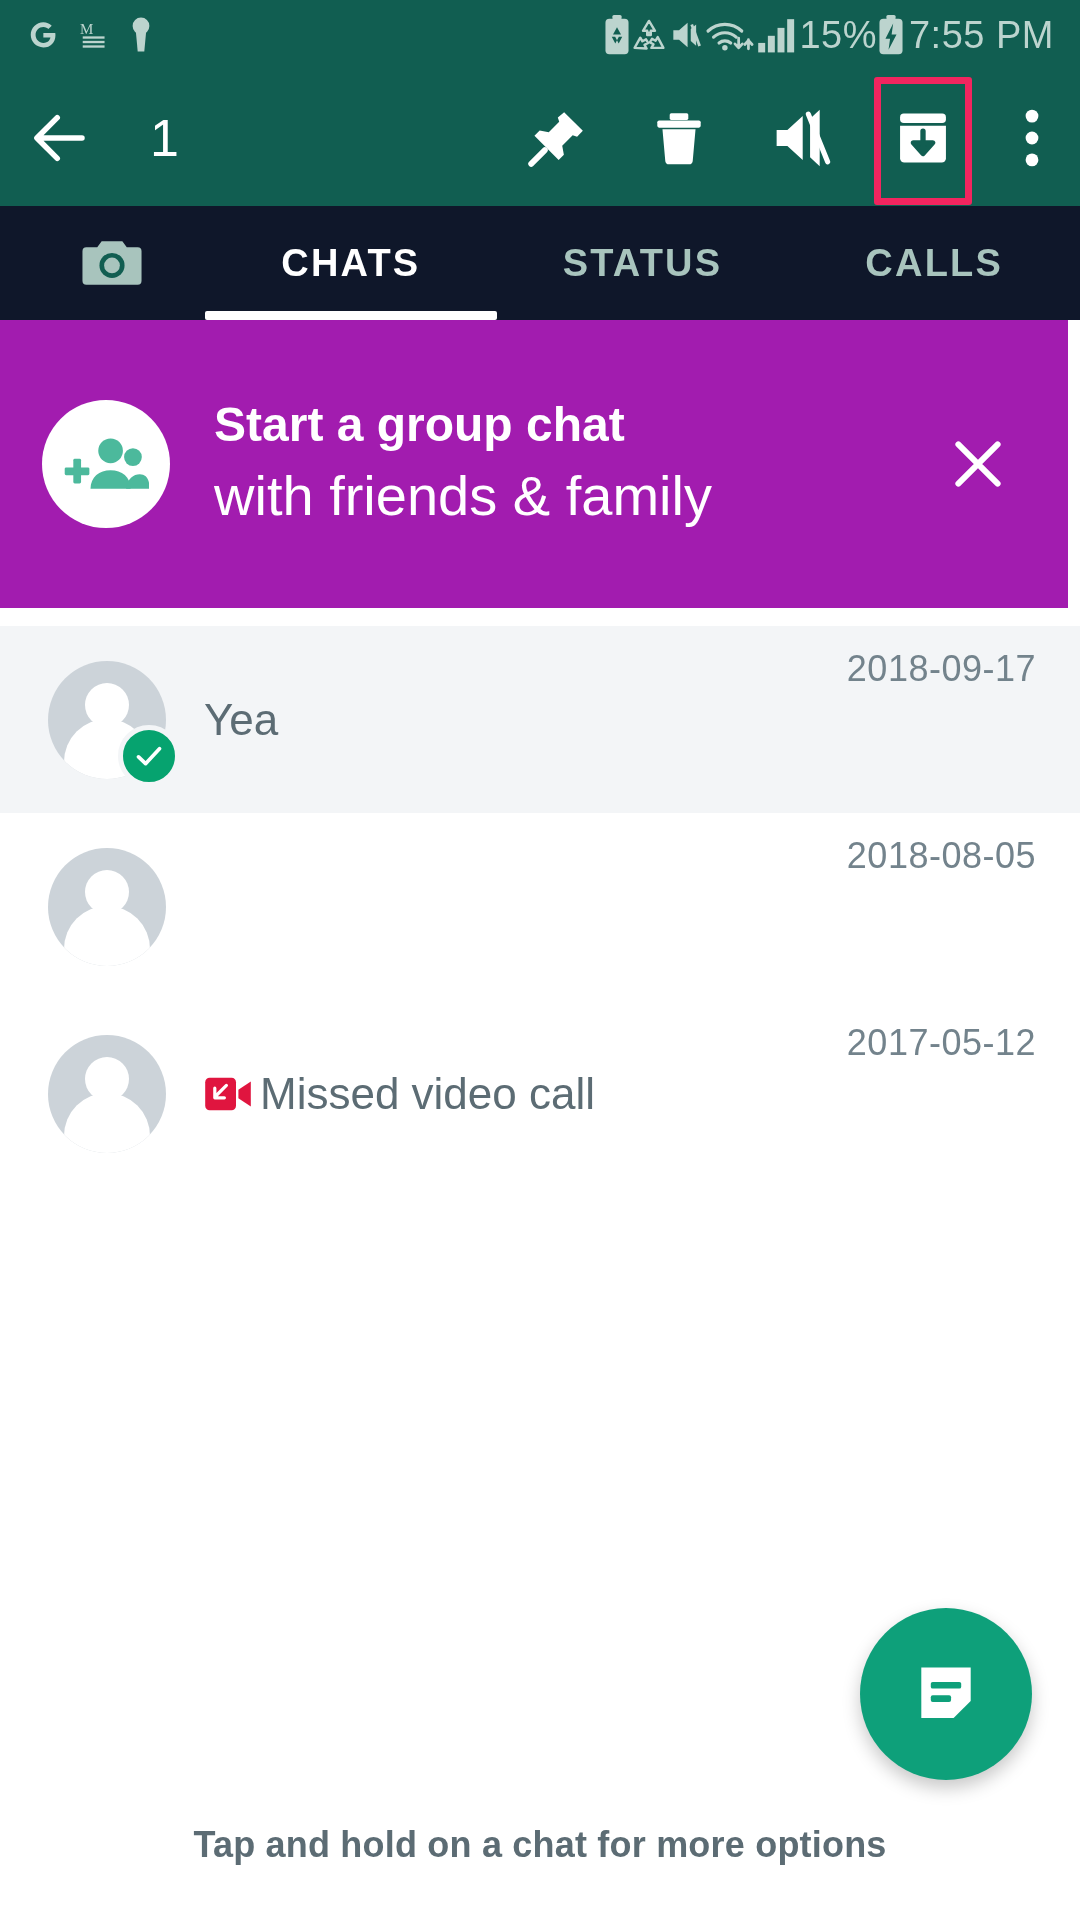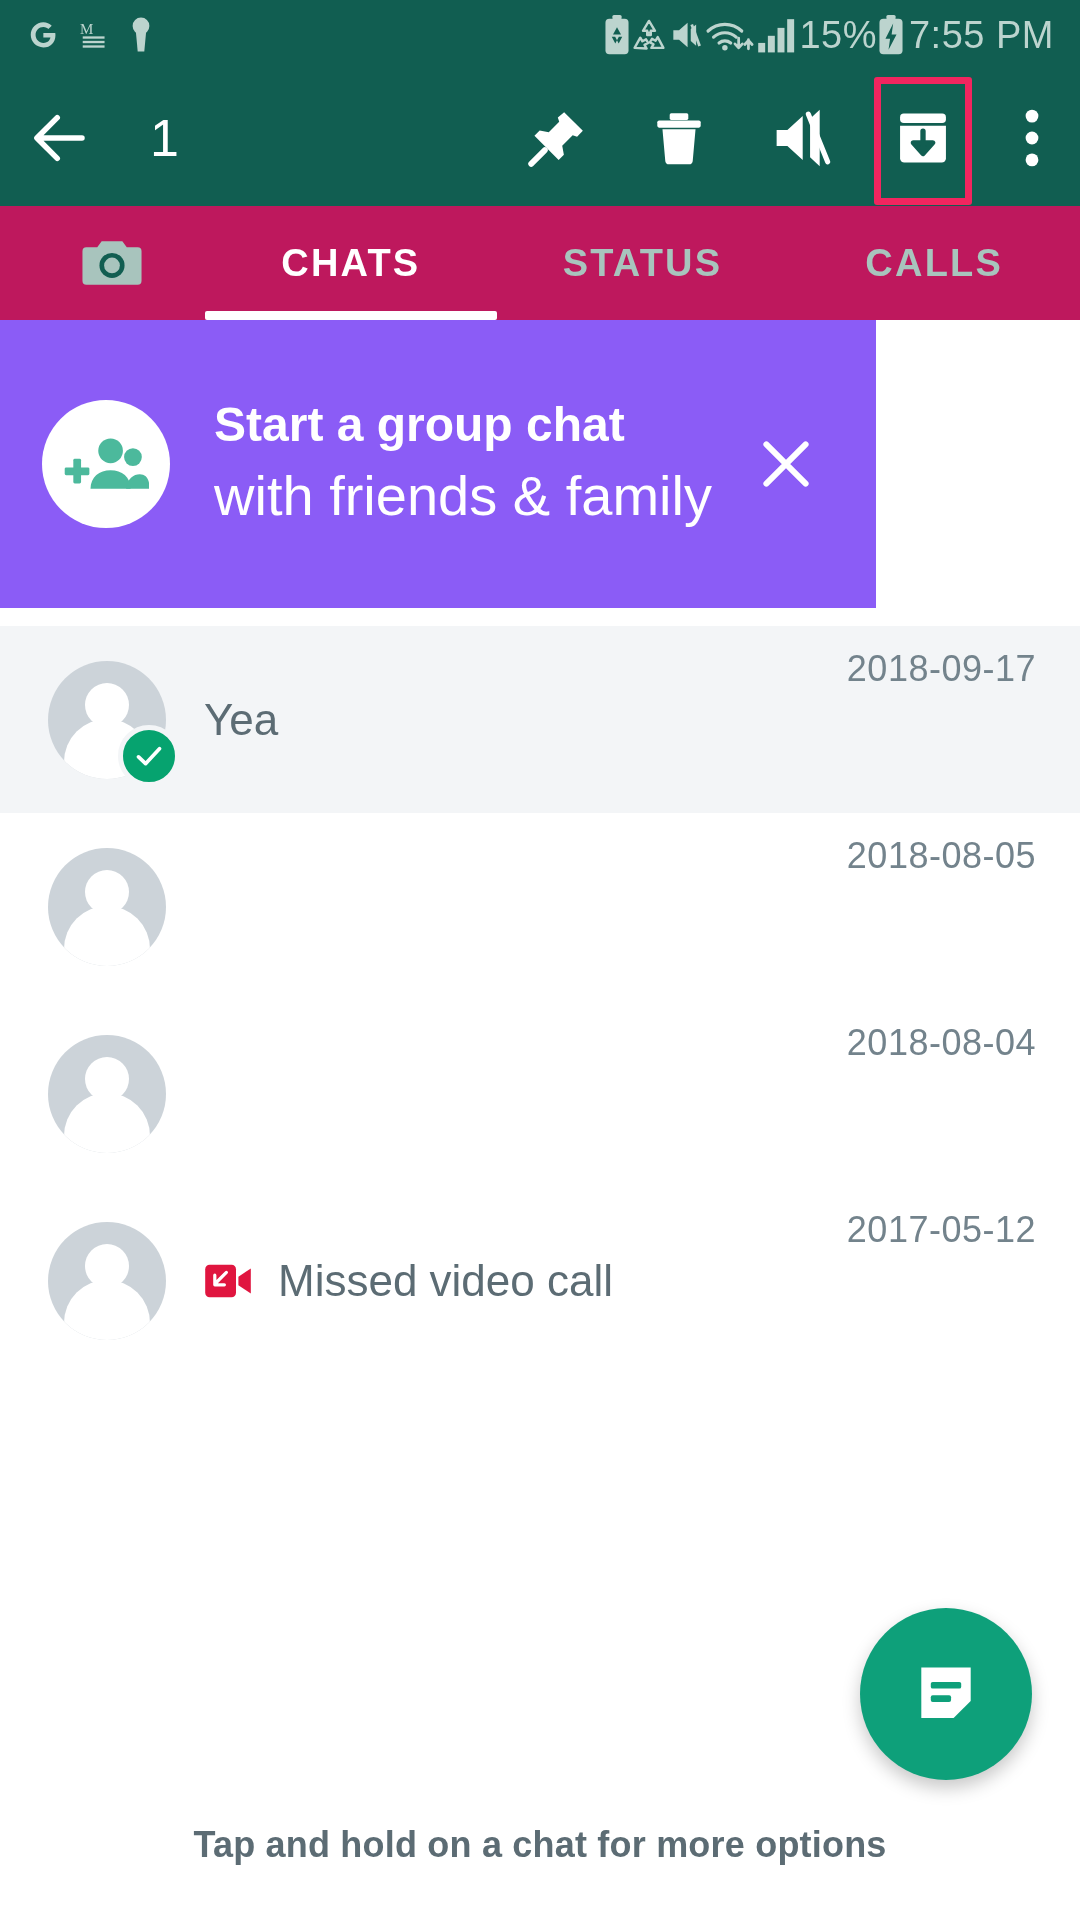--- a/index.html
+++ b/index.html
@@ -47,21 +47,21 @@
   .tb-btn.highlight::after {
     content: ""; position: absolute;
     left: 12px; top: 0px; right: 12px; bottom: -6px;
     border: 7px solid #f2255f; border-radius: 3px;
   }
   .tb-btn.overflow { width: 96px; }
 
   
   .tabs {
     position: absolute; top: 206px; left: 0; width: 1080px; height: 114px;
-    background: #be185d;
+    background: #0f172a;
     display: flex; align-items: center; padding-left: 9px;
   }
   .tab-cam {
     width: 196px; display: flex; align-items: center; justify-content: center;
     padding-left: 10px;
   }
   .tab {
     flex: 1; text-align: center; position: relative;
     height: 114px; display: flex; align-items: center; justify-content: center;
   }
@@ -70,22 +70,22 @@
     color: #a8c4bd;
   }
   .tab.active span { color: #ffffff; }
   .tab-underline {
     position: absolute; bottom: 0; left: 0; width: 100%;
     height: 9px; background: #ffffff; border-radius: 2px;
   }
 
   
   .banner {
-    position: absolute; top: 320px; left: 0; width: 876px; height: 288px;
-    background: #8b5cf6;
+    position: absolute; top: 320px; left: 0; width: 1068px; height: 288px;
+    background: #a21caf;
     display: flex; align-items: center;
     padding: 0 42px 0 42px;
   }
   .banner-avatar {
     width: 128px; height: 128px; border-radius: 50%;
     background: #ffffff; flex: 0 0 auto;
     display: flex; align-items: center; justify-content: center;
   }
   .banner-text { margin-left: 44px; }
   .banner-title {
@@ -131,21 +131,21 @@
     width: 62px; height: 62px; border-radius: 50%;
     background: #06a36f; border: 5px solid #f3f5f7;
     display: flex; align-items: center; justify-content: center;
   }
   .row-main { flex: 1; margin-left: 38px; min-width: 0; }
   .row-title {
     font-size: 44px; color: #5c6c74; font-weight: 400;
     white-space: nowrap; overflow: hidden; text-overflow: ellipsis;
   }
   .row-sub {
-    display: flex; align-items: center; gap: 18px;
+    display: flex; align-items: center; gap: 0;
     font-size: 44px; color: #5c6c74; margin-top: 0;
   }
   .row-date {
     position: absolute; right: 44px; top: 22px;
     font-size: 36px; color: #73838c; font-weight: 400; letter-spacing: 0.5px;
   }
   .caret {
     position: absolute; left: 676px; top: 104px;
     width: 3px; height: 36px; background: #b4bfc6;
   }
@@ -371,32 +371,20 @@
           <div class="head"></div>
             <div class="body"></div>
         </div>
       </div>
       <div class="row-main">
         <div class="row-title"></div>
       </div>
       <div class="row-date">2018-08-05</div>
     </div>
 
-    <div class="row">
-      <div class="avatar-wrap">
-        <div class="avatar">
-          <div class="head"></div>
-            <div class="body"></div>
-        </div>
-      </div>
-      <div class="row-main">
-        <div class="row-title"></div>
-      </div>
-      <div class="row-date">2018-08-04</div>
-    </div>
 
 
     <div class="row">
       <div class="avatar-wrap">
         <div class="avatar">
           <div class="head"></div>
             <div class="body"></div>
         </div>
       </div>
       <div class="row-main">

